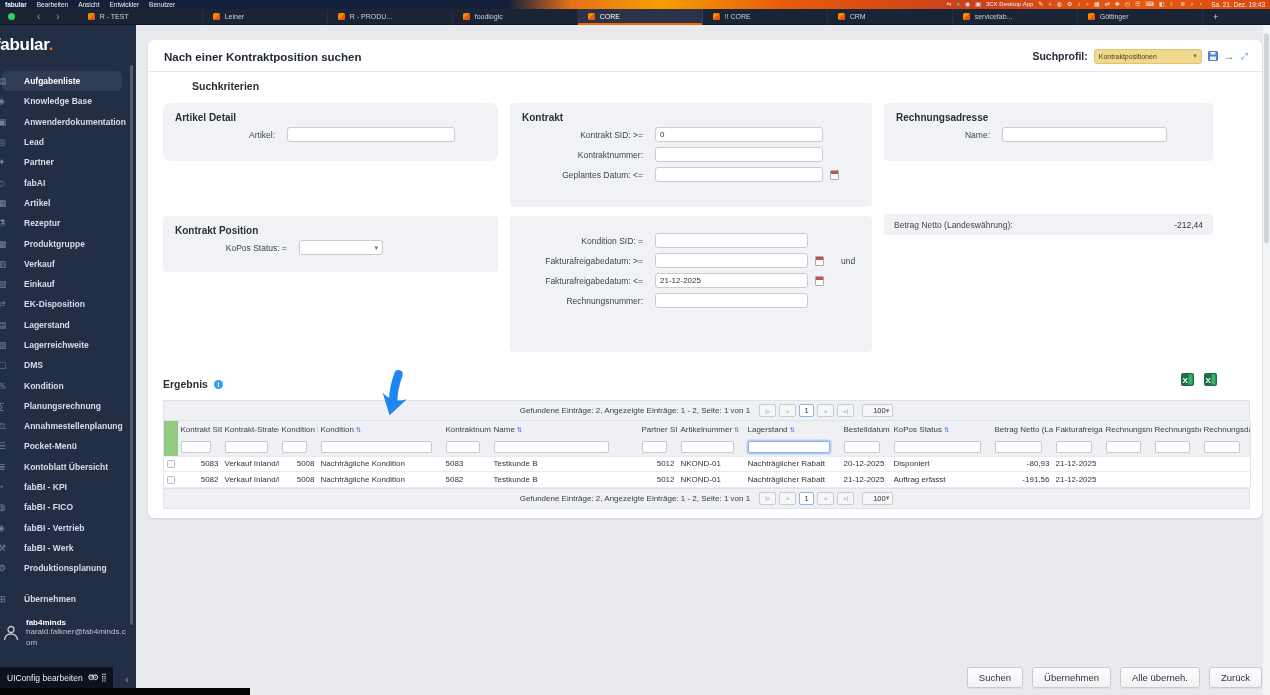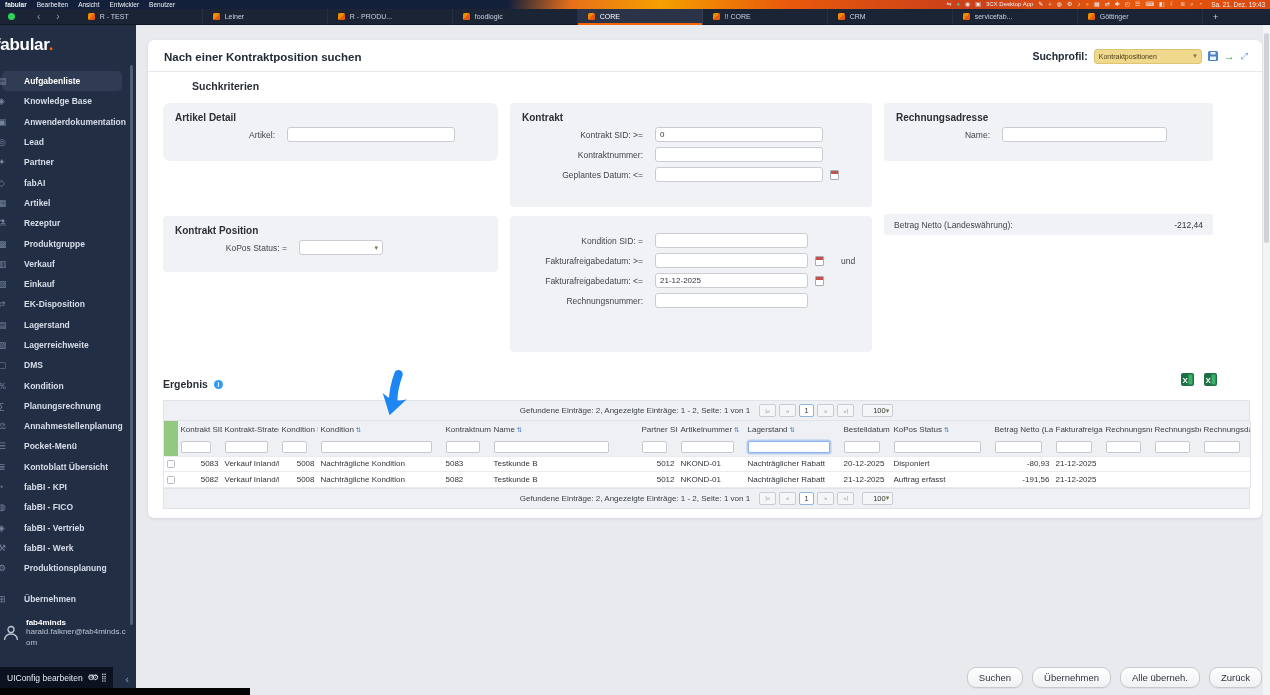--- a/index.html
+++ b/index.html
@@ -108,21 +108,21 @@
   .sort { font-size:6.5px; color:#4d7cc9; margin-left:2px; }
   .filter-inp { height:12px; border:1px solid #c6cad0; border-radius:2px; background:#fff; font-size:7.5px; padding:0 2px; display:block; }
   .filter-inp.focused { border-color:#8ab4ec; box-shadow:0 0 0 1.5px rgba(120,160,230,.45); }
   td { height:15.5px; padding:0 3px; border-top:1px solid #e9ebee; white-space:nowrap; overflow:hidden; color:#2f353b; font-size:8px; }
   tbody tr:last-child td { border-bottom:1px solid #e9ebee; }
   td.al-r, th.al-r { text-align:right; }
   td.al-c { text-align:center; }
   .cbx { display:inline-block; width:8px; height:8px; border:1px solid #b6bcc4; border-radius:1.5px; background:#fdfdfd; vertical-align:middle; }
 
   .footer-buttons { position:absolute; right:8px; bottom:7px; display:flex; gap:9px; }
-  .btn { height:21px; padding:0 11px; background:linear-gradient(#fefefe,#f0f1f3); border:1px solid #c6cad0; border-radius:9px;
+  .btn { height:21px; padding:0 11px; background:linear-gradient(#fefefe,#f0f1f3); border:1px solid #c6cad0; border-radius:3px;
     font-size:9.5px; color:#2f353b; font-family:"Liberation Sans",sans-serif; box-shadow:0 1px 1px rgba(0,0,0,.05); white-space:nowrap; }
 
   .annot-arrow { position:absolute; left:372px; top:369px; z-index:50; }
   .bottom-strip { position:absolute; left:0; bottom:0; width:250px; height:7px; background:#040404; }
   .page-scrollbar { position:absolute; right:0; top:25px; width:7px; height:670px; background:#f3f4f6; }
   .page-scrollbar .thumb { position:absolute; right:1px; top:8px; width:5px; height:210px; border-radius:3px; background:#cfd3d9; }
 </style>
 </head>
 <body>
 

